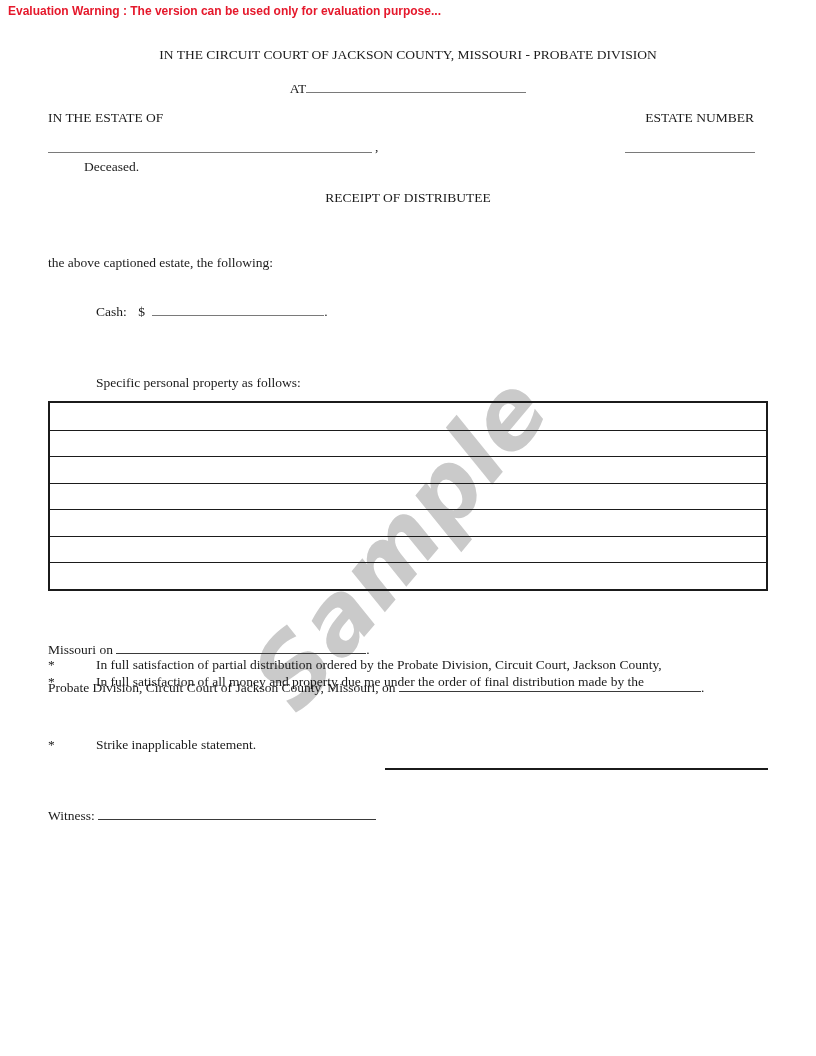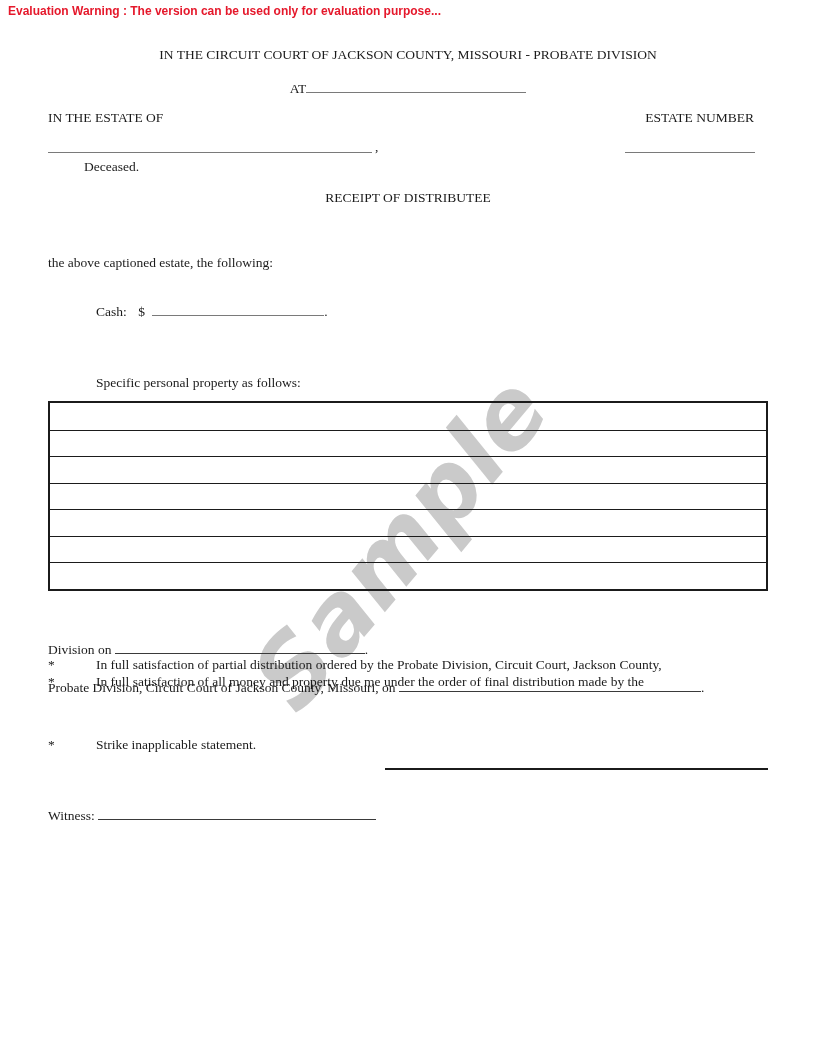--- a/index.html
+++ b/index.html
@@ -124,21 +124,21 @@
       <div class="prop-row"></div>
       <div class="prop-row"></div>
       <div class="prop-row"></div>
       <div class="prop-row"></div>
     </div>
 
     <div class="abs nowrap" style="top:610px;margin-top:47px;">
       <span class="marker">*</span><span>In full satisfaction of partial distribution ordered by the Probate Division, Circuit Court, Jackson County,</span>
     </div>
     <div class="abs nowrap" style="top:641px;">
-      <span>Division on</span>
+      <span>Missouri on</span>
       <span class="blank dark" style="width:250px;"></span><span>.</span>
     </div>
 
     <div class="abs nowrap" style="top:674px;">
       <span class="marker">*</span><span>In full satisfaction of all money and property due me under the order of final distribution made by the</span>
     </div>
     <div class="abs nowrap" style="top:679px;">
       <span>Probate Division, Circuit Court of Jackson County, Missouri, on</span>
       <span class="blank dark" style="width:302px;"></span><span>.</span>
     </div>

